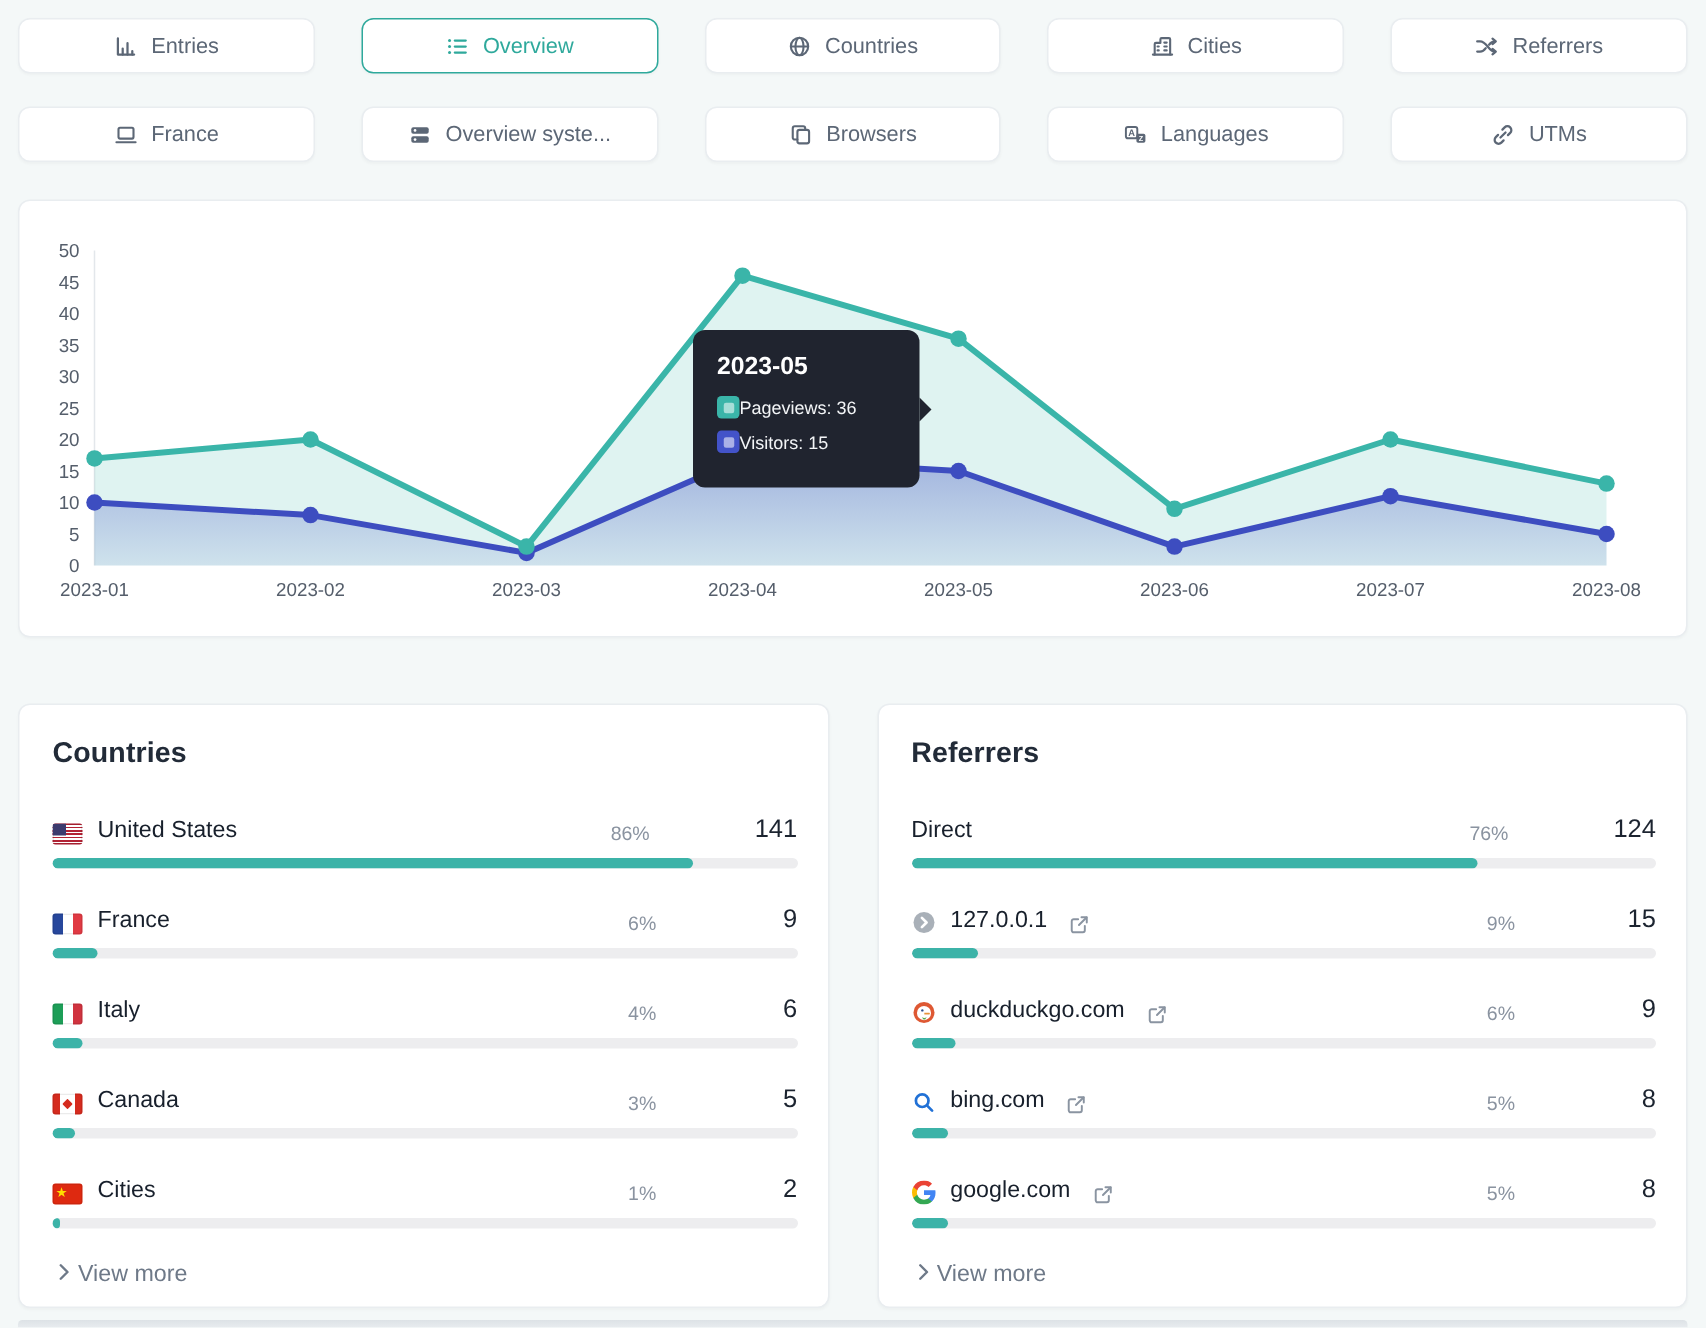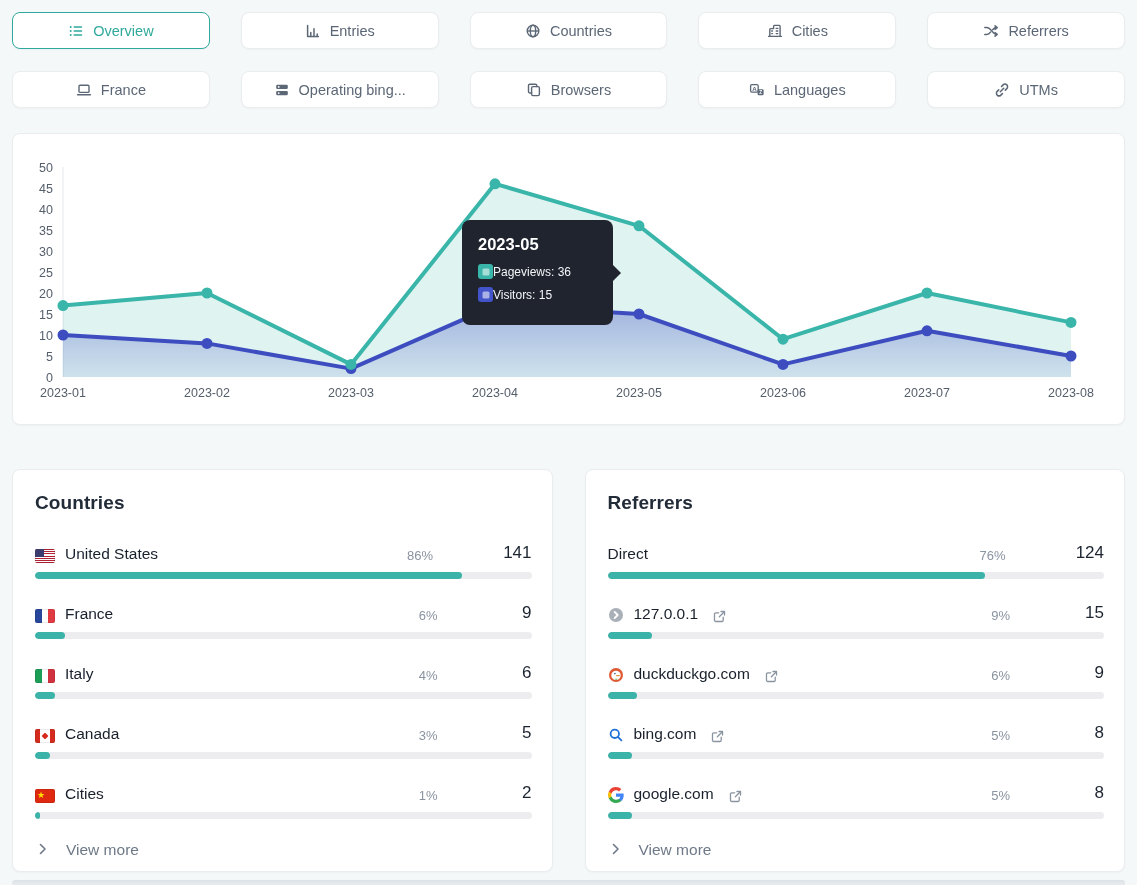--- a/index.html
+++ b/index.html
@@ -90,59 +90,59 @@
   .stat-row { margin-bottom: 22px; cursor: pointer; }
   .stat-line { display: flex; align-items: flex-end; gap: 10px; height: 22px; }
   .stat-label { font-size: 15.5px; color: #18202c; }
   .stat-spacer { flex: 1; }
   .stat-pct { font-size: 13px; color: #8a93a0; min-width: 34px; text-align: right; margin-right: 16px; }
   .stat-count { font-size: 17px; color: #1c2430; font-weight: 500; min-width: 24px; text-align: right; margin-left: 44px; }
   .stat-bar { margin-top: 9px; height: 7px; background: #ededef; border-radius: 4px; overflow: hidden; }
   .stat-fill { height: 100%; background: #3cb3a8; border-radius: 4px; }
   .ext-icon { display: flex; align-items: center; margin-left: 5px; cursor: pointer; }
   .fav { display: flex; align-items: center; flex: none; }
-  .view-more { display: flex; align-items: center; gap: 19px; margin-top: 4px; color: #6e7988; font-size: 15.5px; cursor: pointer; padding-left: 4px; }
+  .view-more { display: flex; align-items: center; gap: 5px; margin-top: 4px; color: #6e7988; font-size: 15.5px; cursor: pointer; padding-left: 4px; }
   
   .flag { width: 20px; height: 14px; border-radius: 2px; box-shadow: inset 0 0 0 1px rgba(0,0,0,.08); position: relative; flex: none; overflow: hidden; }
   .flag-us { background: repeating-linear-gradient(180deg,#b22234 0 1.1px,#fff 1.1px 2.2px); }
   .flag-us::before { content: ""; position: absolute; left: 0; top: 0; width: 9px; height: 7.5px; background: #3c3b6e; }
   .flag-fr { background: linear-gradient(90deg,#27479c 0 33.4%,#fff 33.4% 66.7%,#e03a43 66.7%); }
   .flag-it { background: linear-gradient(90deg,#1d9e57 0 33.4%,#fff 33.4% 66.7%,#d0333f 66.7%); }
   .flag-ca { background: linear-gradient(90deg,#d52b1e 0 26%,#fff 26% 74%,#d52b1e 74%); }
   .flag-ca::before { content: ""; position: absolute; left: 50%; top: 50%; width: 7px; height: 7px; transform: translate(-50%,-50%); background: #d52b1e; clip-path: polygon(50% 0,100% 50%,50% 100%,0 50%); }
   .flag-cn { background: #de2910; }
   .flag-cn::before { content: "\2605"; position: absolute; left: 2px; top: -1px; color: #ffde00; font-size: 9px; line-height: 14px; }
   
   .next-edge { margin: 8px 12px 0; height: 5px; background: linear-gradient(#dde2e6,#e8ecef); border-radius: 3px 3px 0 0; }
 </style>
 </head>
 <body>
 
 <div class="page">
 
   <nav class="tabs" id="tabs">
+      <button class="tab">
+        <span class="ticon">
+          <svg viewBox="0 0 16 16" width="16" height="16" fill="none" stroke="currentColor" stroke-width="1.5" stroke-linecap="round" stroke-linejoin="round">
+            <path d="M2.6 2.6v10.8h10.8"></path>
+            <path d="M5.8 13.4V9.4M9 13.4V5.8M12.2 13.4V11"></path>
+          </svg>
+        </span>
+        <span>Entries</span>
+      </button>
       <button class="tab active">
         <span class="ticon">
           <svg viewBox="0 0 16 16" width="16" height="16" fill="none" stroke="currentColor" stroke-width="1.5" stroke-linecap="round">
             <circle cx="2.7" cy="4" r="1" fill="currentColor" stroke="none"></circle>
             <circle cx="2.7" cy="8" r="1" fill="currentColor" stroke="none"></circle>
             <circle cx="2.7" cy="12" r="1" fill="currentColor" stroke="none"></circle>
             <path d="M6.2 4h7.3M6.2 8h7.3M6.2 12h7.3"></path>
           </svg>
         </span>
         <span>Overview</span>
-      </button>
-      <button class="tab">
-        <span class="ticon">
-          <svg viewBox="0 0 16 16" width="16" height="16" fill="none" stroke="currentColor" stroke-width="1.5" stroke-linecap="round" stroke-linejoin="round">
-            <path d="M2.6 2.6v10.8h10.8"></path>
-            <path d="M5.8 13.4V9.4M9 13.4V5.8M12.2 13.4V11"></path>
-          </svg>
-        </span>
-        <span>Entries</span>
       </button>
       <button class="tab">
         <span class="ticon">
           <svg viewBox="0 0 16 16" width="16" height="16" fill="none" stroke="currentColor" stroke-width="1.4">
             <circle cx="8" cy="8" r="5.8"></circle>
             <ellipse cx="8" cy="8" rx="2.7" ry="5.8"></ellipse>
             <path d="M2.2 8h11.6"></path>
           </svg>
         </span>
         <span>Countries</span>
@@ -180,21 +180,21 @@
       </button>
       <button class="tab">
         <span class="ticon">
           <svg viewBox="0 0 16 16" width="16" height="16">
             <rect x="2.2" y="2.8" width="11.6" height="4.3" rx="1.3" fill="currentColor"></rect>
             <rect x="2.2" y="8.9" width="11.6" height="4.3" rx="1.3" fill="currentColor"></rect>
             <circle cx="4.7" cy="4.95" r="0.9" fill="#fff"></circle>
             <circle cx="4.7" cy="11.05" r="0.9" fill="#fff"></circle>
           </svg>
         </span>
-        <span>Operating bing...</span>
+        <span>Overview syste...</span>
       </button>
       <button class="tab">
         <span class="ticon">
           <svg viewBox="0 0 16 16" width="16" height="16" fill="none" stroke="currentColor" stroke-width="1.4" stroke-linecap="round" stroke-linejoin="round">
             <rect x="5.6" y="4.6" width="7.8" height="9" rx="1.4"></rect>
             <path d="M10.8 4.6V3.6a1.4 1.4 0 0 0-1.4-1.4H3.9a1.4 1.4 0 0 0-1.4 1.4v6a1.4 1.4 0 0 0 1.4 1.4h1.7"></path>
           </svg>
         </span>
         <span>Browsers</span>
       </button>

